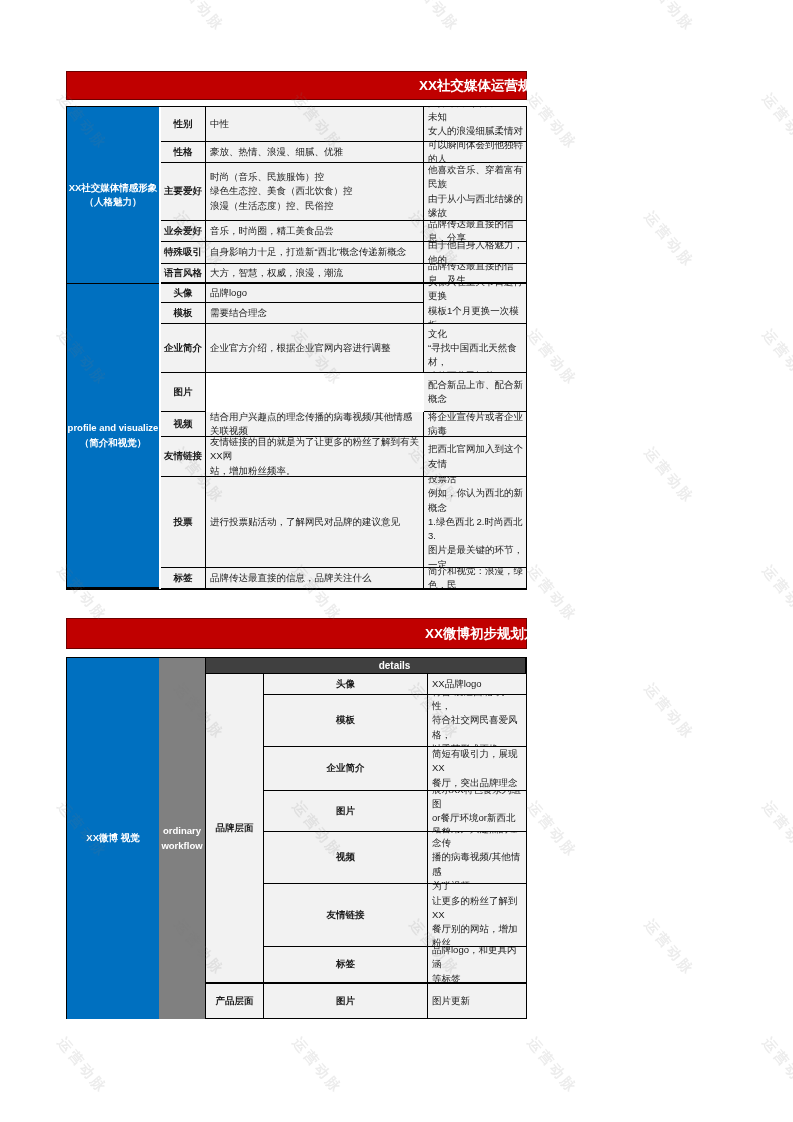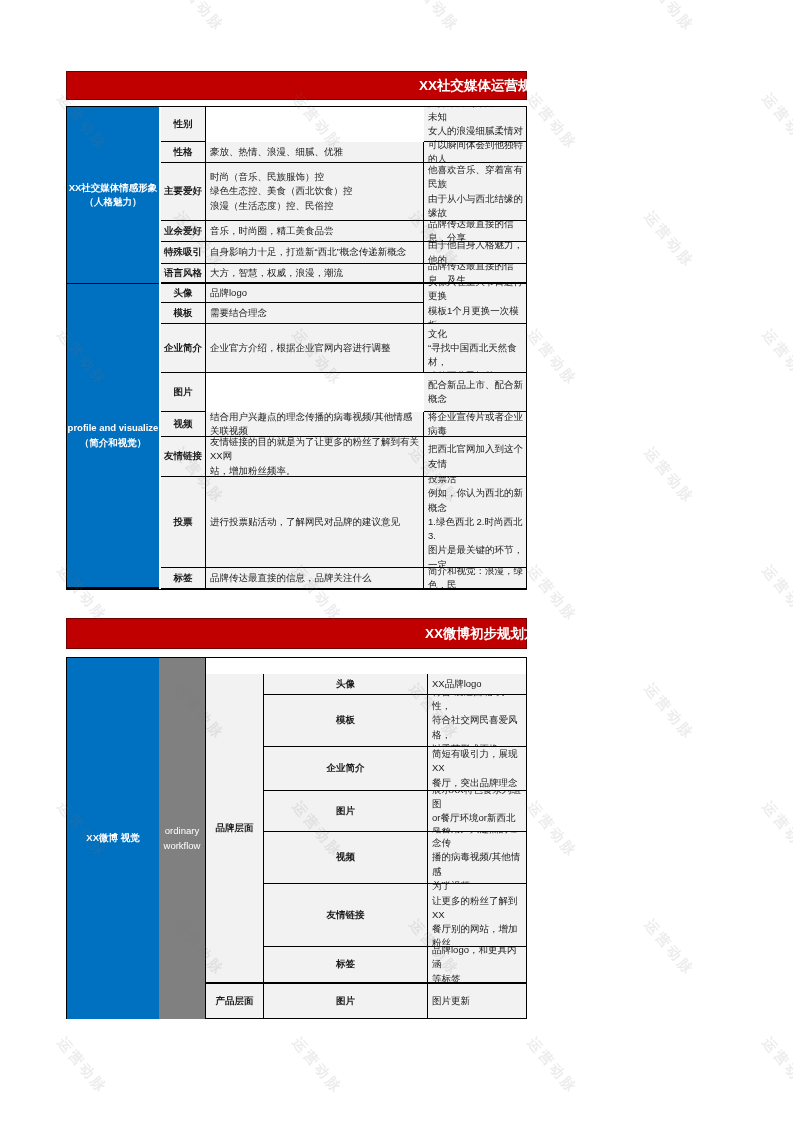--- a/index.html
+++ b/index.html
@@ -43,21 +43,21 @@
     display:flex; align-items:center; font-size:9.5px; line-height:1.5;
     overflow:hidden; white-space:pre-line;
   }
   .lab { justify-content:center; text-align:right; font-weight:bold; }
   .txt { padding:2px 3px 2px 4px; text-align:left; }
   .blue {
     background:#0070c0; color:#fff; font-weight:bold; justify-content:center;
     text-align:center; border-right:none; border-bottom:1px solid #000;
   }
   .gapcol { background:#ffffff; border-right:none; border-bottom:none; }
-  .gray { background:#808080; color:#fff; font-weight:normal; justify-content:center; text-align:center; }
+  .gray { background:#808080; color:#fff; font-weight:bold; justify-content:center; text-align:center; }
   .darkhead { background:#404040; color:#fff; font-weight:bold; }
   .darkhead .inner { flex:1; margin-left:58px; text-align:center; font-size:10px; }
   .thick { border-bottom:2px solid #000 !important; }
   .cut { border-right:none; }
 </style>
 </head>
 <body>
 
 <div class="page">
 
@@ -80,20 +80,21 @@
       <div class="cell lab thick" style="grid-column:3;grid-row:6">语言风格</div>
       <div class="cell lab" style="grid-column:3;grid-row:7">头像</div>
       <div class="cell lab" style="grid-column:3;grid-row:8">模板</div>
       <div class="cell lab" style="grid-column:3;grid-row:9">企业简介</div>
       <div class="cell lab" style="grid-column:3;grid-row:10">图片</div>
       <div class="cell lab" style="grid-column:3;grid-row:11">视频</div>
       <div class="cell lab" style="grid-column:3;grid-row:12">友情链接</div>
       <div class="cell lab" style="grid-column:3;grid-row:13">投票</div>
       <div class="cell lab" style="grid-column:3;grid-row:14">标签</div>
 
+      <div class="cell txt" style="grid-column:4;grid-row:1">中性</div>
       <div class="cell txt" style="grid-column:4;grid-row:2">豪放、热情、浪漫、细腻、优雅</div>
       <div class="cell txt" style="grid-column:4;grid-row:3">时尚（音乐、民族服饰）控
 绿色生态控、美食（西北饮食）控
 浪漫（生活态度）控、民俗控</div>
       <div class="cell txt" style="grid-column:4;grid-row:4">音乐，时尚圈，精工美食品尝</div>
       <div class="cell txt" style="grid-column:4;grid-row:5">自身影响力十足，打造新“西北”概念传递新概念</div>
       <div class="cell txt thick" style="grid-column:4;grid-row:6">大方，智慧，权威，浪漫，潮流</div>
       <div class="cell txt" style="grid-column:4;grid-row:7">品牌logo</div>
       <div class="cell txt" style="grid-column:4;grid-row:8">需要结合理念</div>
       <div class="cell txt" style="grid-column:4;grid-row:9">企业官方介绍，根据企业官网内容进行调整</div>
@@ -131,20 +132,23 @@
 
   <div class="tablewrap t2">
     <div class="red-header">
       <span class="red-title">XX微博初步规划方</span>
     </div>
     <div class="grid g2">
       <div class="cell blue" style="grid-column:1;grid-row:1/10;border-bottom:none">XX微博 视觉</div>
       <div class="cell gray" style="grid-column:2;grid-row:1/10;border-bottom:none">ordinary
 workflow</div>
 
+      <div class="cell darkhead" style="grid-column:3/6;grid-row:1">
+        <span class="inner">details</span>
+      </div>
 
       <div class="cell lab thick" style="grid-column:3;grid-row:2/9">品牌层面</div>
       <div class="cell lab" style="grid-column:3;grid-row:9">产品层面</div>
 
       <div class="cell lab" style="grid-column:4;grid-row:2">头像</div>
       <div class="cell lab" style="grid-column:4;grid-row:3">模板</div>
       <div class="cell lab" style="grid-column:4;grid-row:4">企业简介</div>
       <div class="cell lab" style="grid-column:4;grid-row:5">图片</div>
       <div class="cell lab" style="grid-column:4;grid-row:6">视频</div>
       <div class="cell lab" style="grid-column:4;grid-row:7">友情链接</div>

